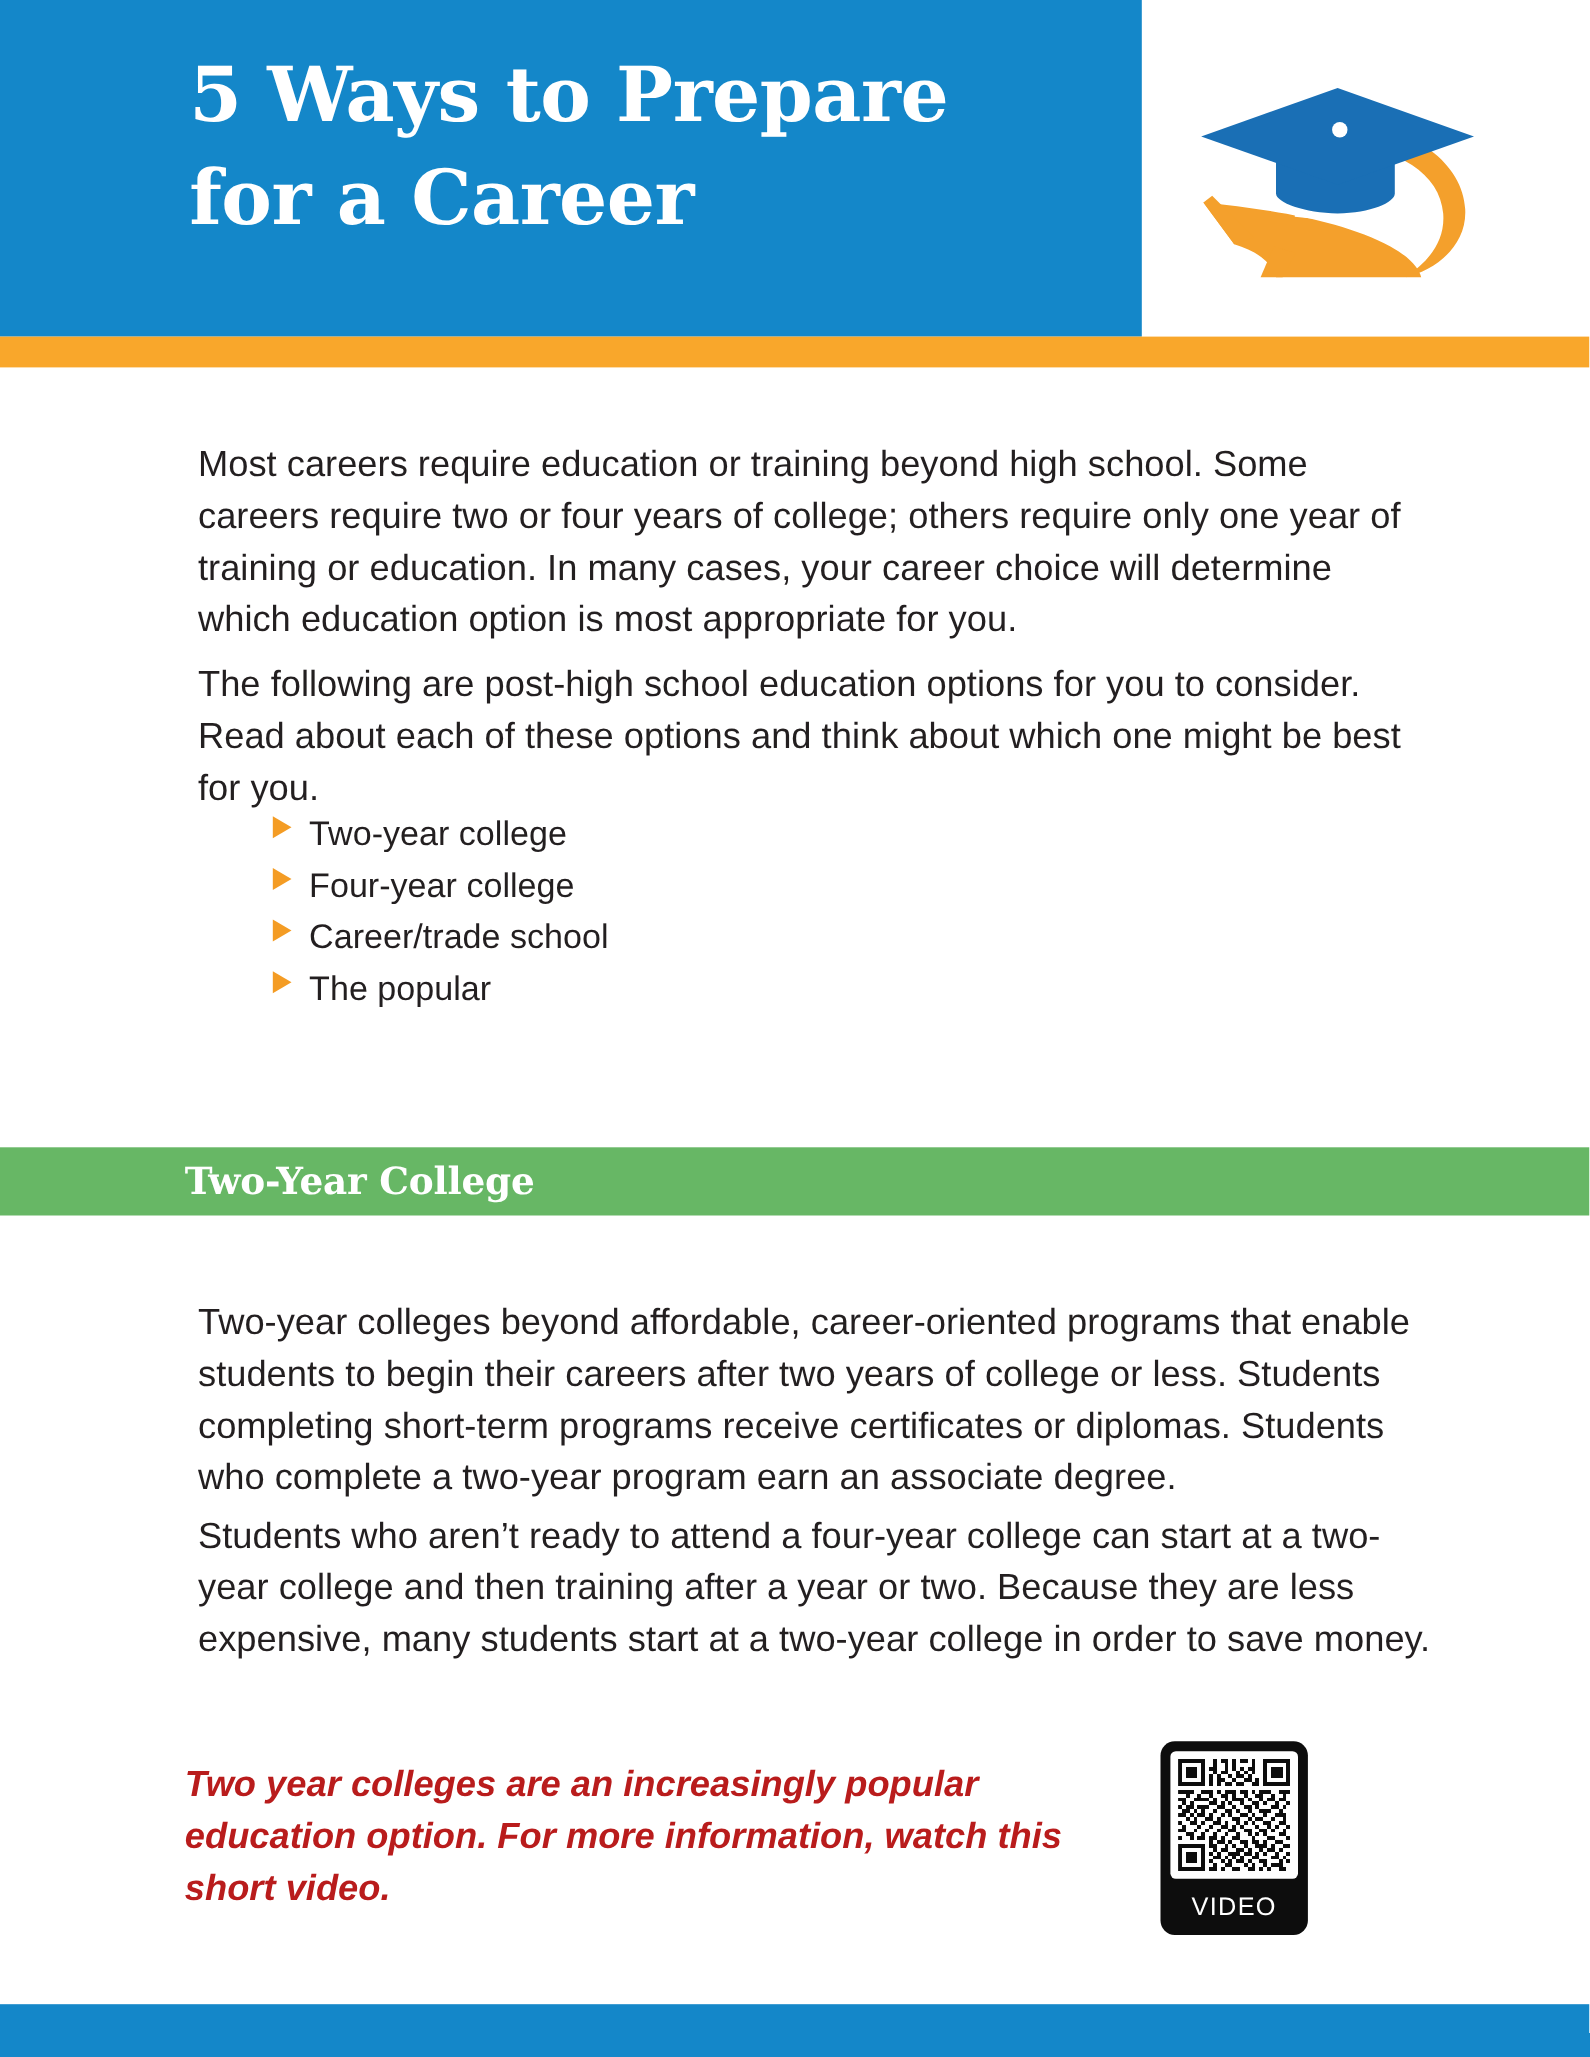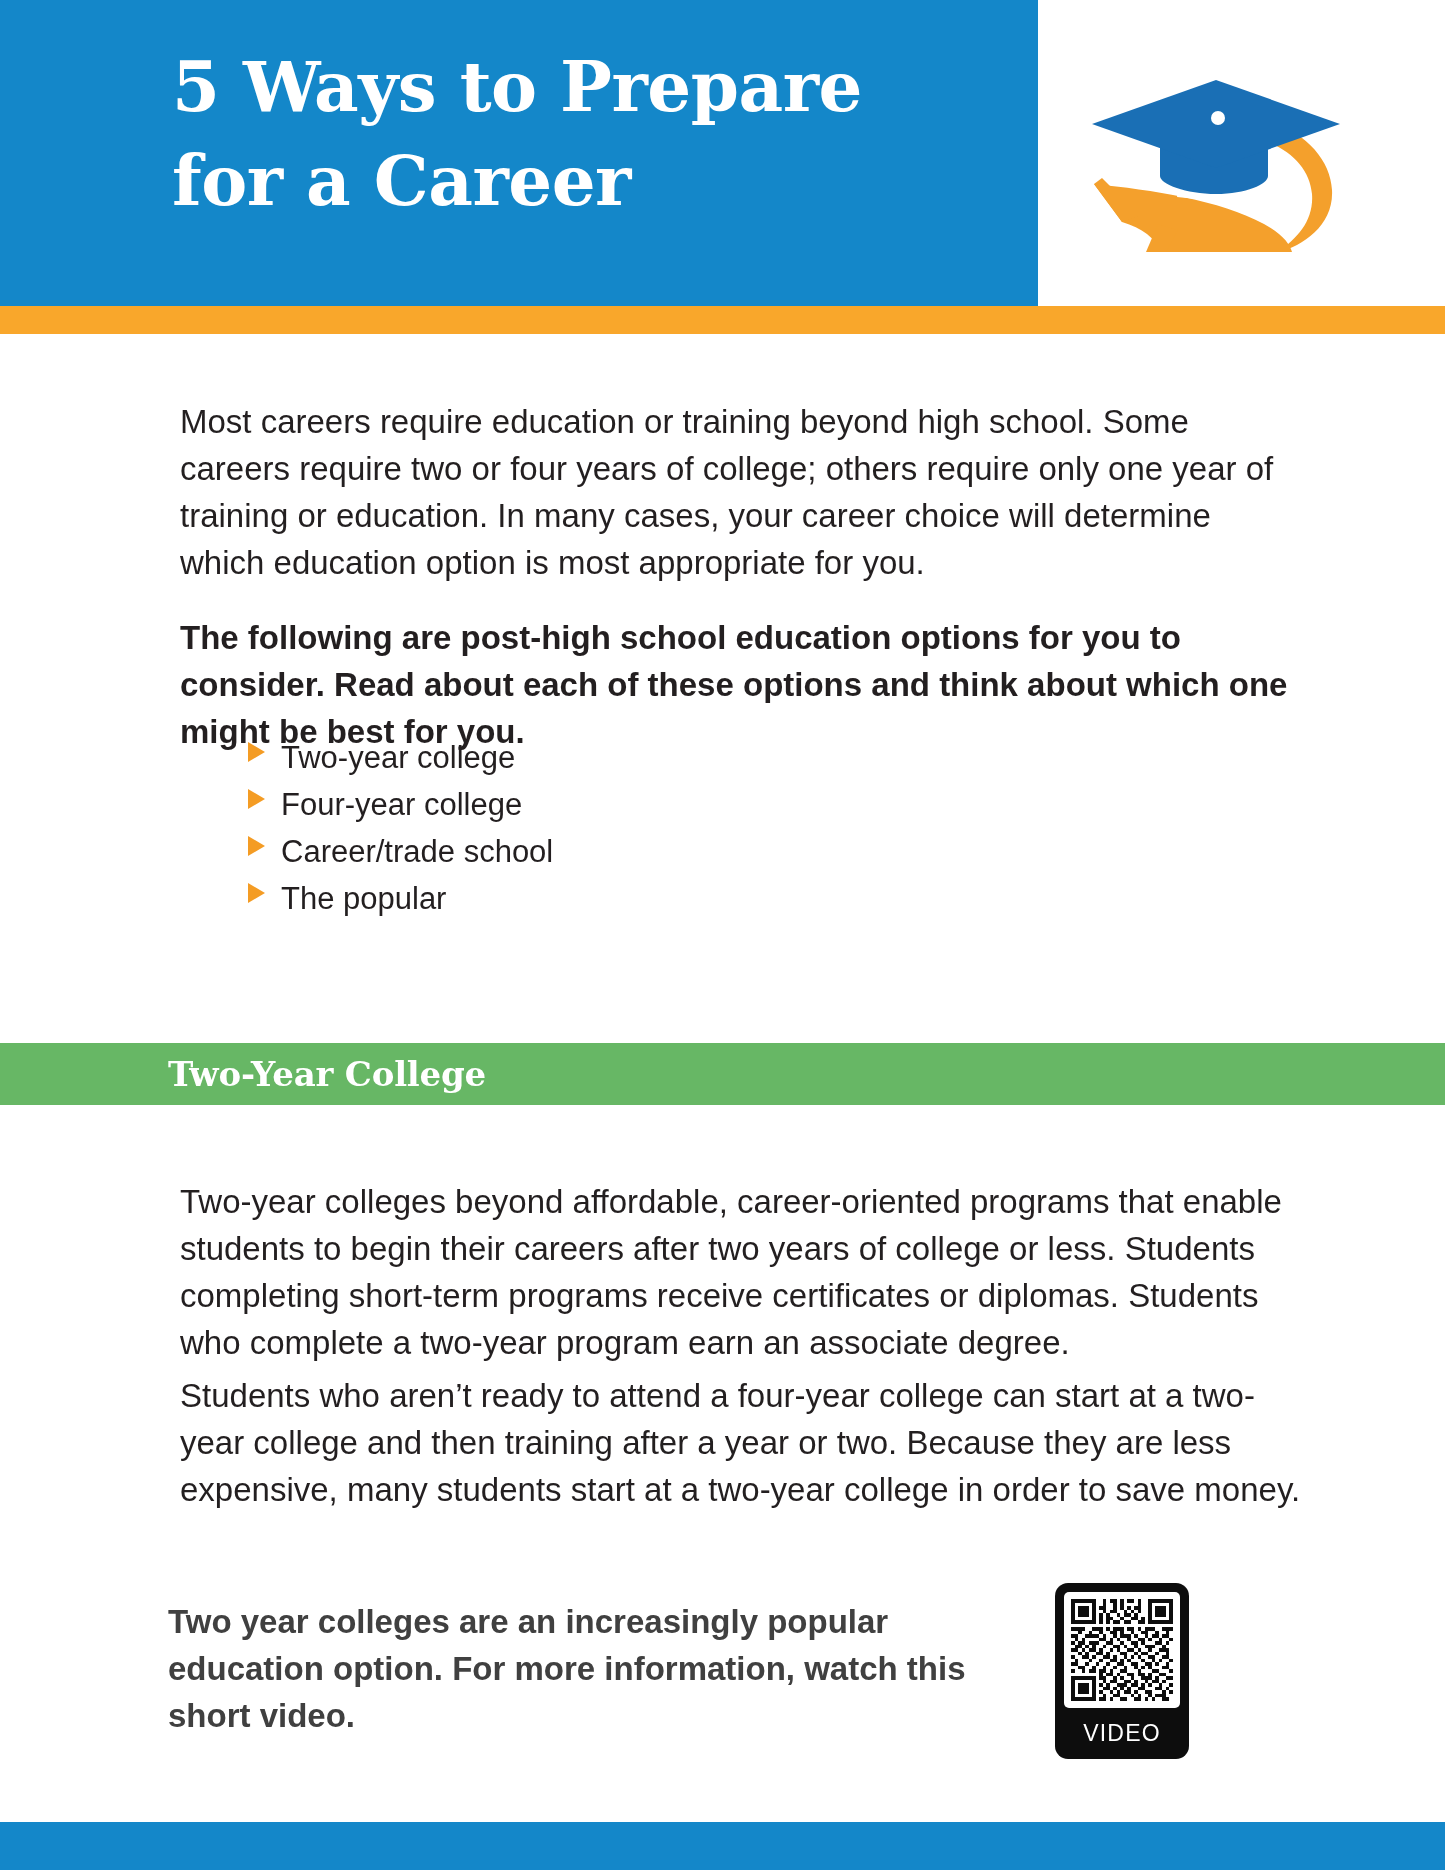--- a/index.html
+++ b/index.html
@@ -81,23 +81,23 @@
 
   .intro-para {
     position: absolute;
     left: 168px;
     top: 52px;
     width: 1120px;
   }
   .bold-para {
     position: absolute;
     left: 168px;
-    top: 268px;
+    top: 252px;
     width: 1120px;
-    font-weight: 700;
+    font-weight: 400;
   }
 
   
   .option-list {
     position: absolute;
     left: 248px;
     top: 400px;
     margin: 0;
     padding: 0;
     list-style: none;
@@ -157,25 +157,26 @@
     left: 168px;
     top: 1026px;
     width: 1130px;
   }
   .italic-callout {
     position: absolute;
     left: 168px;
     top: 1264px;
     width: 840px;
     margin: 0;
-    color: #404040;
+    color: #b91c1c;
     font-family: "Liberation Sans Narrow", "Liberation Sans", sans-serif;
     font-size: 33px;
     line-height: 47px;
     font-weight: 700;
+    font-style: italic;
   }
 
   
   .qr-block {
     position: absolute;
     left: 1055px;
     top: 1249px;
     width: 134px;
     height: 176px;
     background: #0d0d0d;

